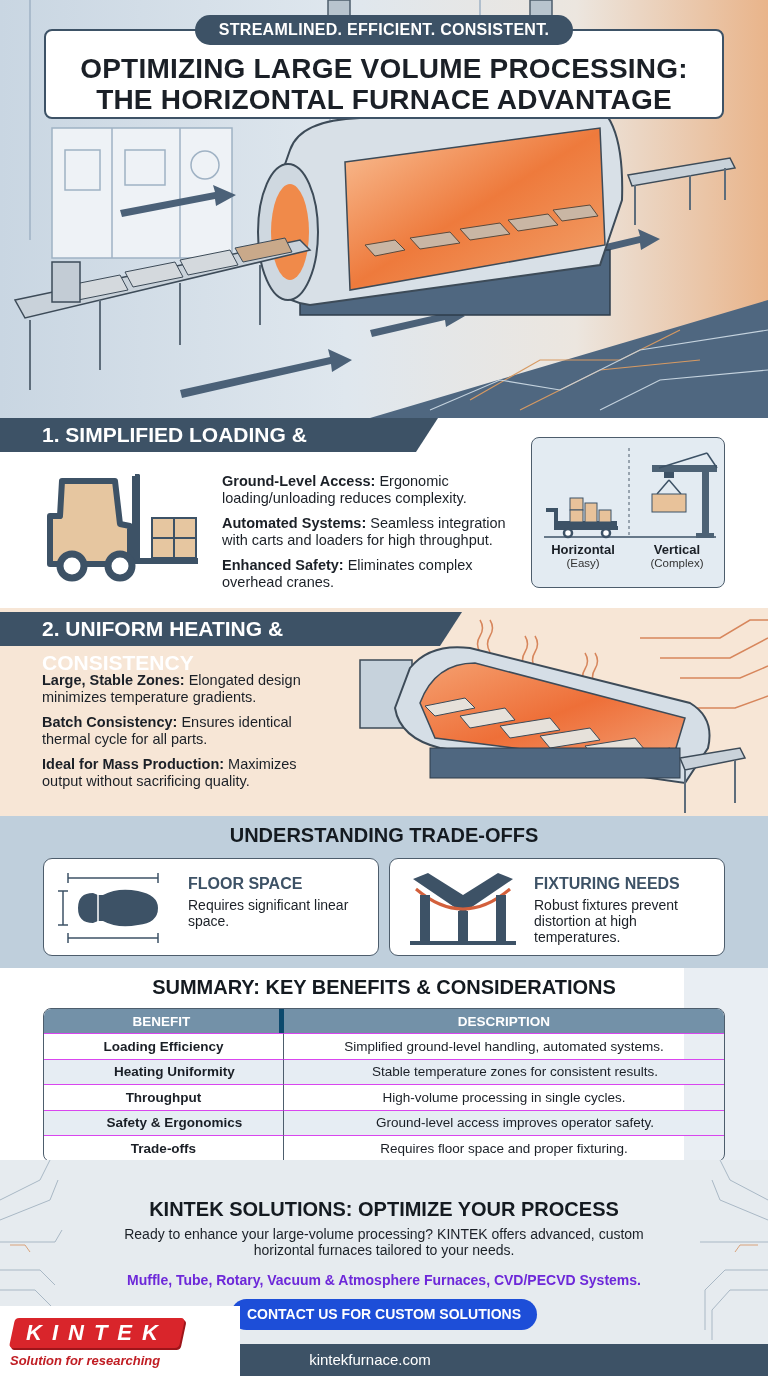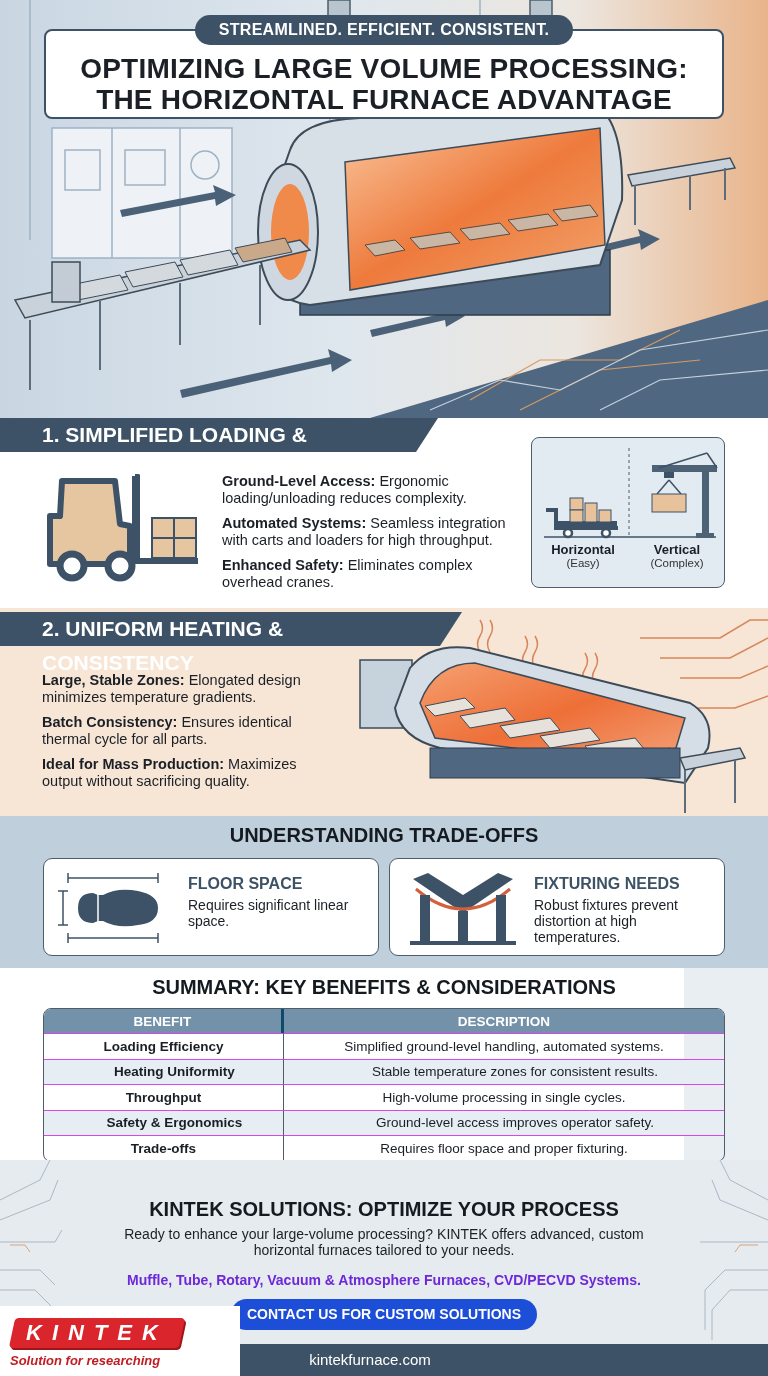--- a/index.html
+++ b/index.html
@@ -42,21 +42,21 @@
   .tcard .tt { position: absolute; left: 144px; top: 16px; font-weight: 700; font-size: 16px; color: #3d5266; }
   .tcard .td { position: absolute; left: 144px; top: 38px; font-size: 14px; line-height: 16px; color: #1b2027; width: 180px; }
 
   
   .summary { position: absolute; left: 0; top: 968px; width: 684px; height: 192px; background: #fff; }
   .summary h2 { position: absolute; left: 0; width: 768px; top: 8px; text-align: center; font-size: 20px; font-weight: 700; color: #141a20; }
   .tbl { position: absolute; left: 43px; top: 40px; width: 682px; border: 1.5px solid #4d5d6c; border-radius: 8px; overflow: hidden; border-collapse: separate; border-spacing: 0; }
   .tbl th { background: #7391a8; color: #fff; font-size: 13.5px; font-weight: 700; height: 24px; }
   .tbl td { font-size: 13.5px; height: 25.5px; text-align: center; border-top: 1px solid #d946ef; }
   .tbl td.b { font-weight: 700; width: 240px; border-right: 1px solid #4d5d6c; }
-  .tbl th.b { border-right: 3px solid #0c4a6e; }
+  .tbl th.b { border-right: 5px solid #0c4a6e; }
   .tbl tr.alt td { background: #e6edf3; padding-left: 22px; }
 
   
   .footer { position: absolute; left: 0; top: 1160px; width: 768px; height: 216px; background: #e6ebef; overflow: hidden; padding-left: 36px; }
   .footer h2 { position: absolute; left: 0; width: 768px; top: 38px; text-align: center; font-size: 20px; font-weight: 700; color: #141a20; }
   .footer .p1 { position: absolute; left: 100px; width: 568px; top: 66px; text-align: center; font-size: 14px; line-height: 16px; color: #1b2027; }
   .footer .p2 { position: absolute; left: 60px; width: 648px; top: 112px; text-align: center; font-size: 14px; font-weight: 700; color: #6d28d9; }
   .cta { position: absolute; left: 231px; top: 139px; width: 306px; height: 31px; background: #1d4ed8; color: #fff; border-radius: 16px; text-align: center; line-height: 31px; font-size: 14px; font-weight: 700; border: none; }
   .bar { position: absolute; left: 0; top: 184px; width: 768px; height: 32px; background: #3d5266; }
   .url { position: absolute; left: 240px; top: 191px; width: 260px; text-align: center; color: #fff; font-size: 15px; }

